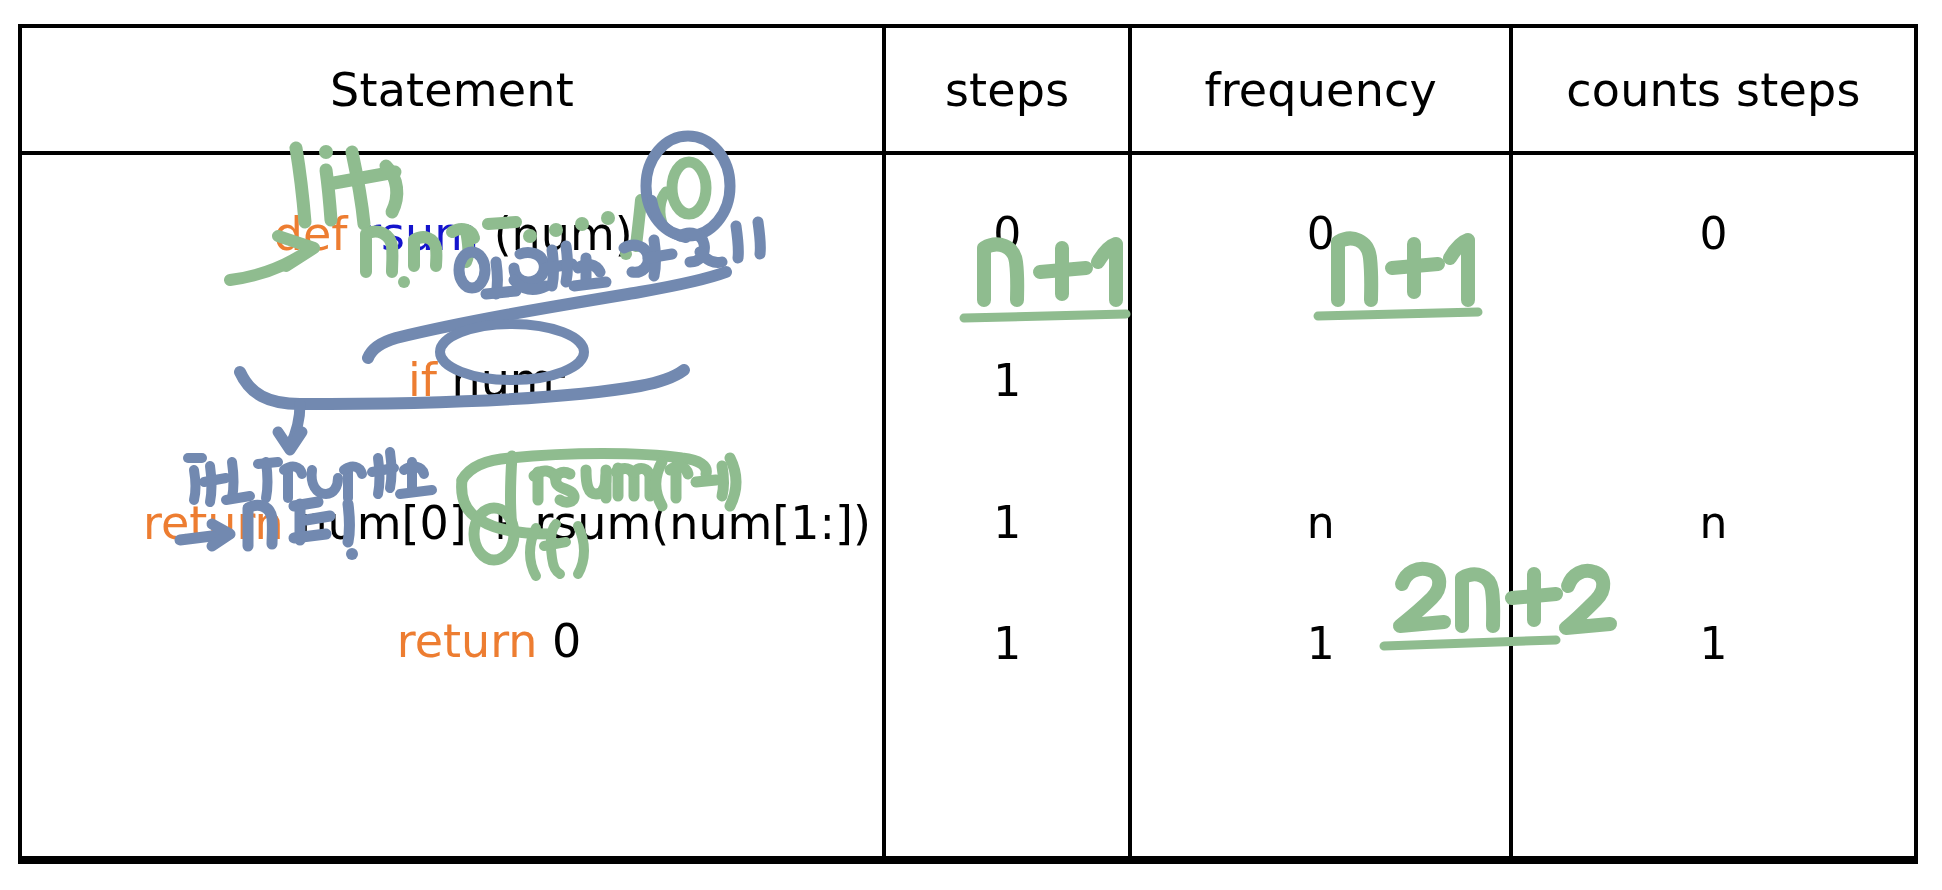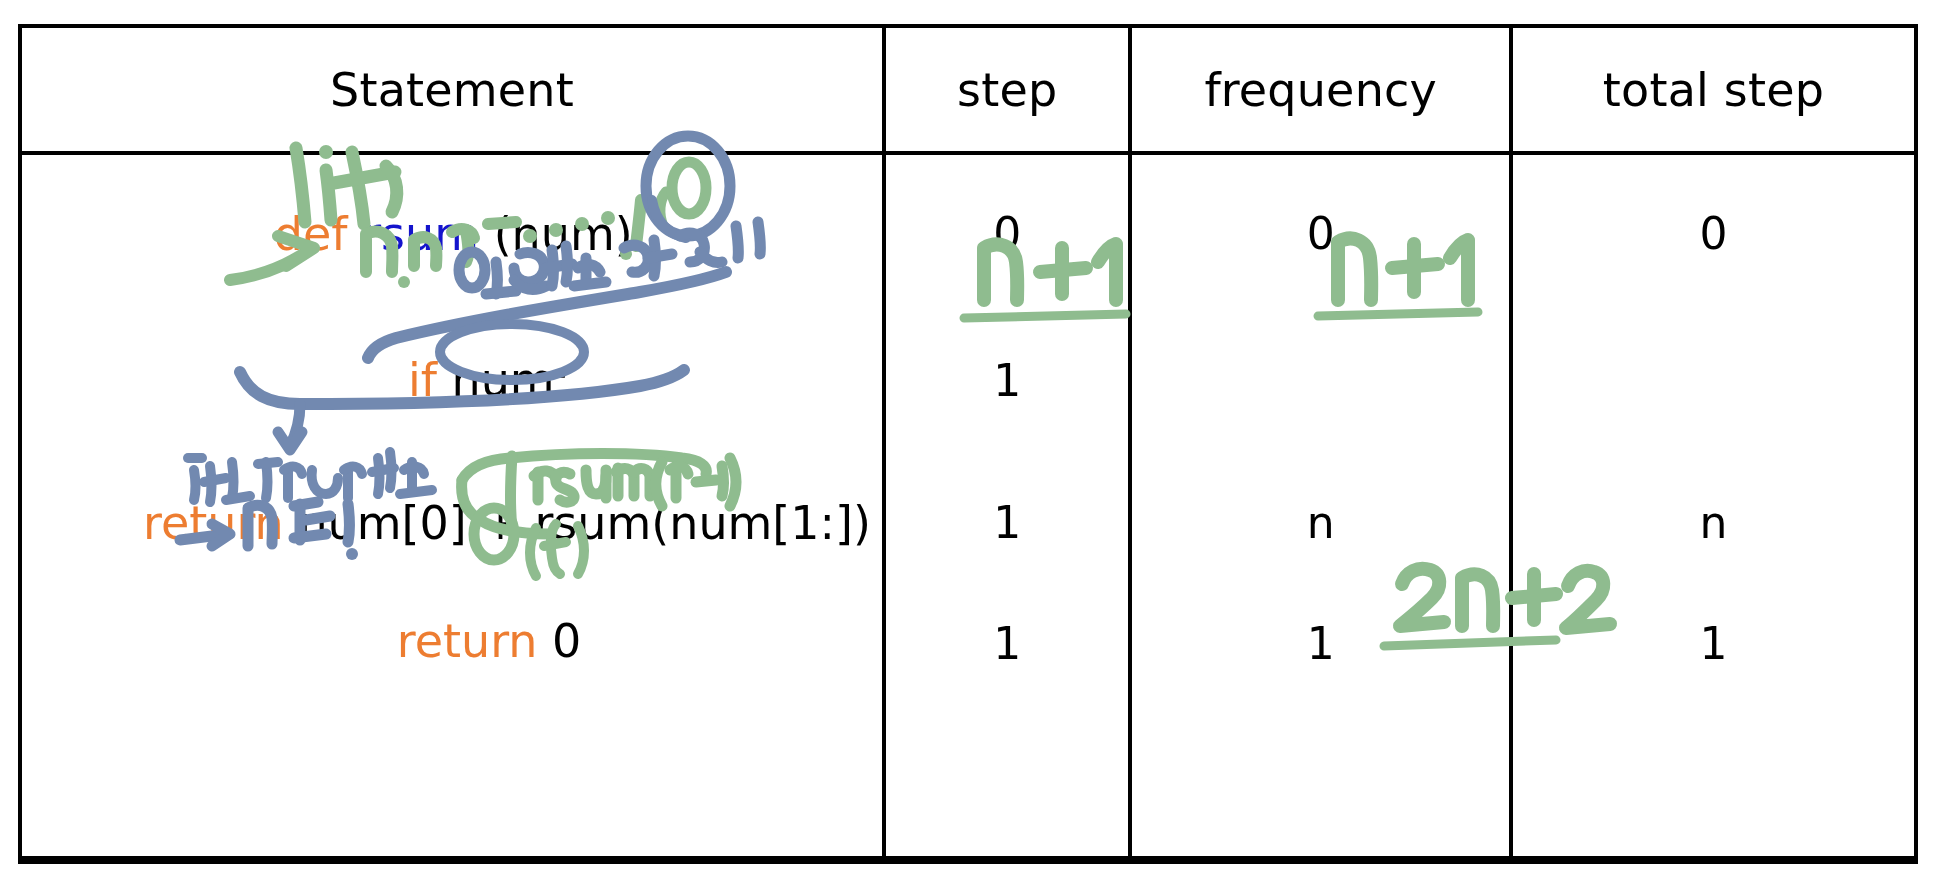--- a/index.html
+++ b/index.html
@@ -41,23 +41,23 @@
       <colgroup>
         <col style="width:38.5%">
         <col style="width:11%">
         <col style="width:17%">
         <col style="width:18%">
       </colgroup>
 
       <tbody>
           <tr style="height:11%">
         <td class="hdr hline vline">Statement</td>
-        <td class="hdr hline vline">step</td>
+        <td class="hdr hline vline">steps</td>
         <td class="hdr hline vline">frequency</td>
-        <td class="hdr hline">total step</td>
+        <td class="hdr hline">counts steps</td>
       </tr>
 
       <tr style="height:14%">
         <td class="stmt vline">
           <span class="indent0">
             <span class="kw">def </span><span class="fn">rsum </span><span>(num):</span>
           </span>
         </td>
         <td class="val vline">0</td>
         <td class="val vline">0</td>

